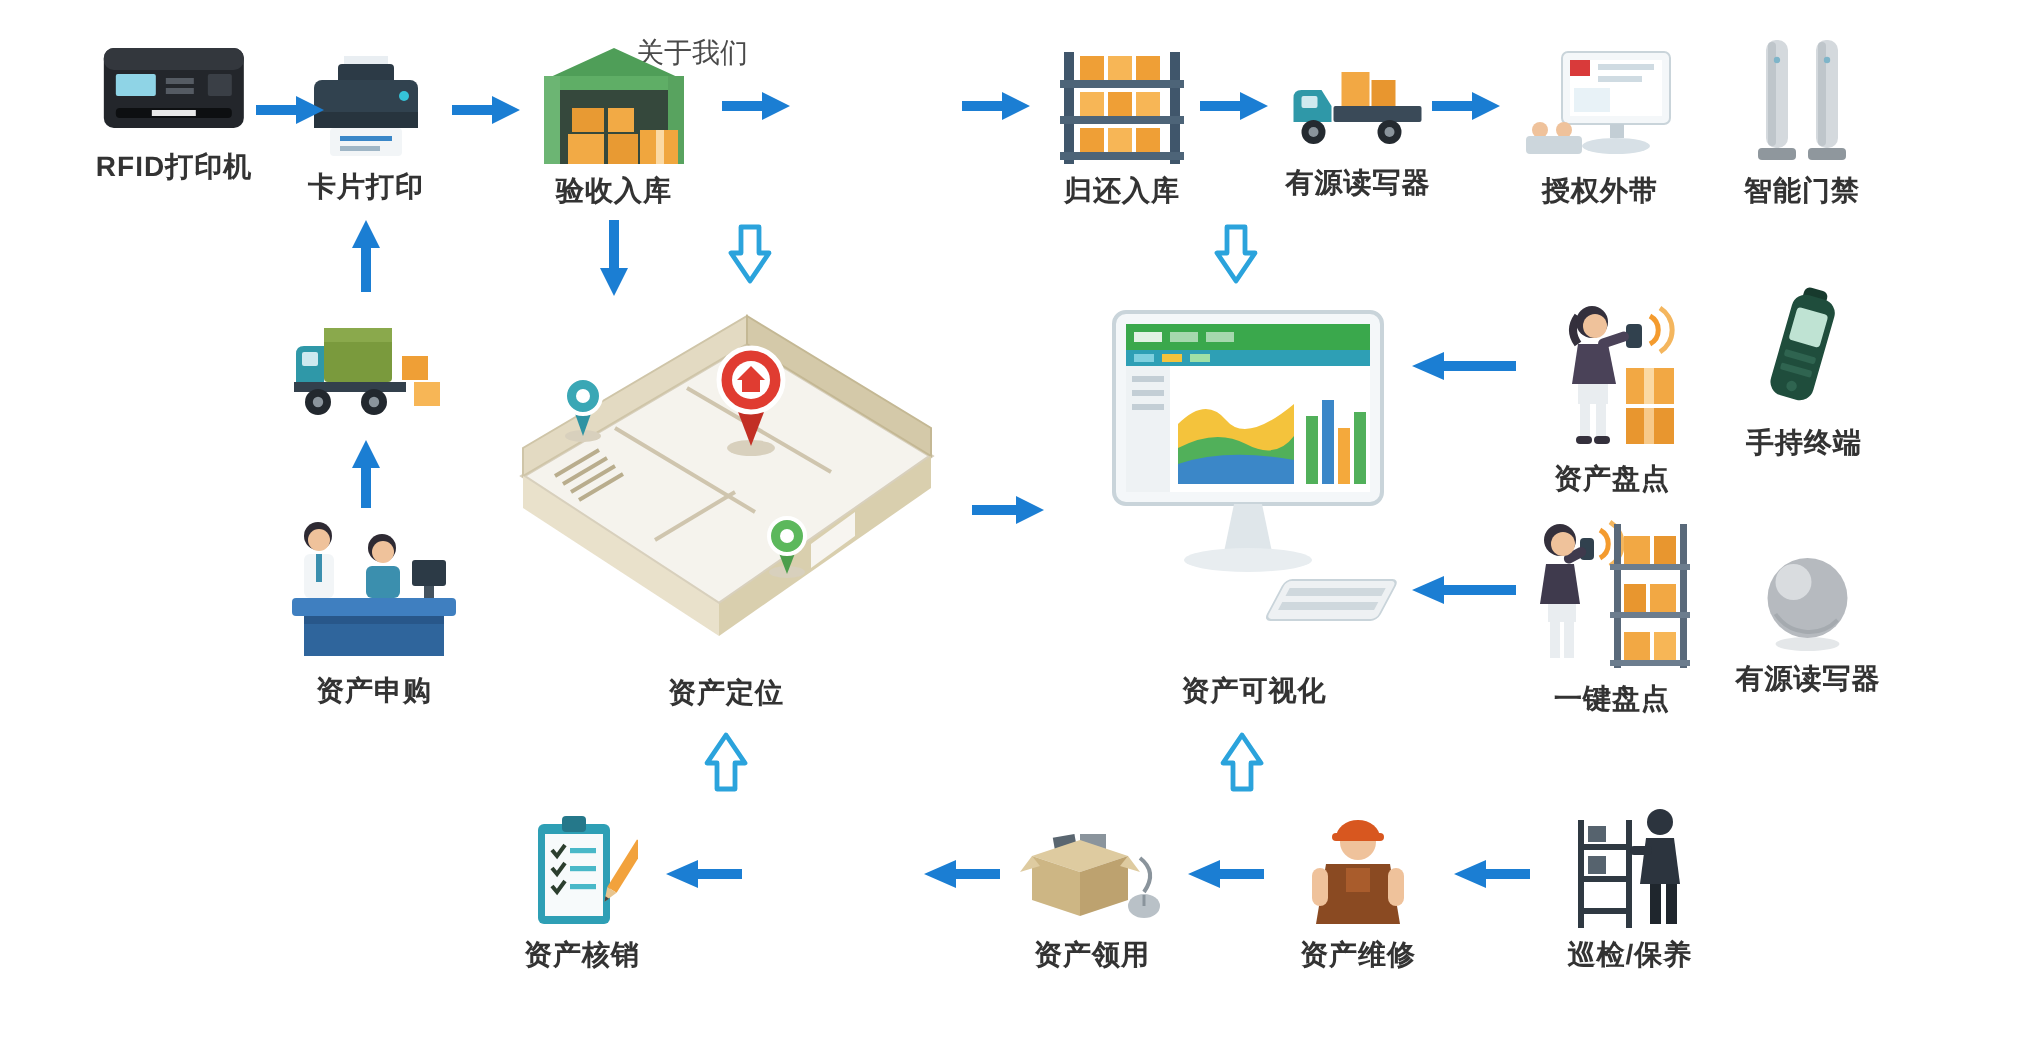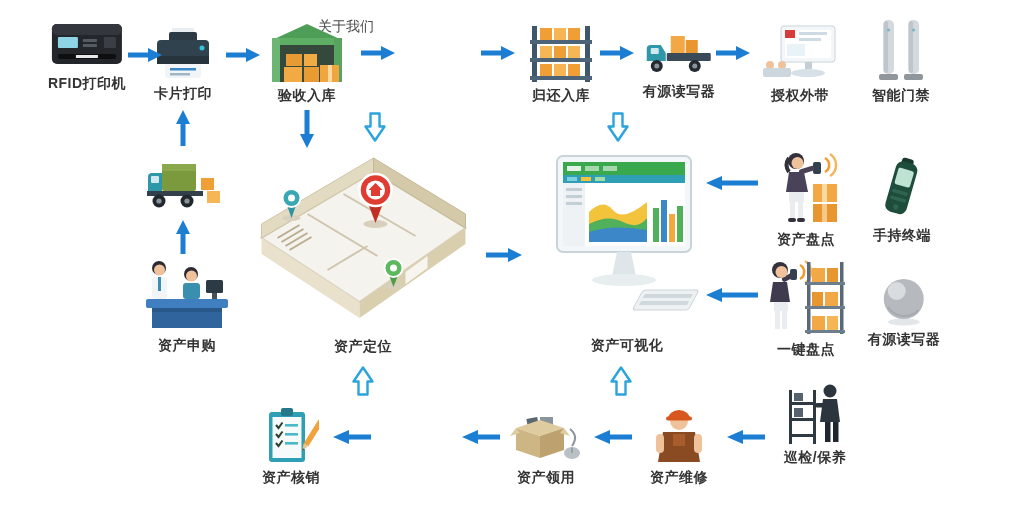--- a/index.html
+++ b/index.html
@@ -275,21 +275,21 @@
         <rect x="28" y="70" width="8" height="4" rx="2" fill="#34303c"></rect>
         <rect x="44" y="36" width="24" height="18" fill="#f2a844"></rect>
         <rect x="53" y="36" width="5" height="18" fill="#fbd9a3"></rect>
         <rect x="44" y="56" width="24" height="18" fill="#e8962f"></rect>
         <rect x="53" y="56" width="5" height="18" fill="#f7c989"></rect>
       </svg>
     </span>
     <span class="label">资产盘点</span>
   </div>
 
-  <div class="node" style="left:902px; top:156px;">
+  <div class="node" style="left:902px; top:142px;">
     <span class="icon">
       <svg width="52" height="66" viewBox="0 0 52 66">
         <g transform="rotate(16 26 33)">
           <rect x="18" y="2" width="12" height="8" rx="3" fill="#173a2d"></rect>
           <rect x="14" y="6" width="22" height="52" rx="7" fill="#1f4d3c"></rect>
           <rect x="17" y="13" width="16" height="17" rx="2" fill="#bfe3d3"></rect>
           <rect x="17" y="35" width="16" height="3.5" rx="1" fill="#2f6450"></rect>
           <rect x="17" y="42" width="16" height="3.5" rx="1" fill="#2f6450"></rect>
           <circle cx="25" cy="52" r="2.6" fill="#2f6450"></circle>
         </g>
@@ -388,21 +388,21 @@
         <rect x="15" y="12.5" width="26" height="4" rx="2" fill="#d8571f"></rect>
         <path d="M12,28 h32 l5,30 h-42 z" fill="#8a4a22"></path>
         <rect x="22" y="30" width="12" height="12" fill="#a95c2c"></rect>
         <rect x="5" y="30" width="8" height="19" rx="4" fill="#efc29b"></rect>
         <rect x="43" y="30" width="8" height="19" rx="4" fill="#efc29b"></rect>
       </svg>
     </span>
     <span class="label">资产维修</span>
   </div>
 
-  <div class="node" style="left:815px; top:380px;">
+  <div class="node" style="left:815px; top:400px;">
     <span class="icon">
       <svg width="64" height="64" viewBox="0 0 64 64">
         <rect x="6" y="10" width="3" height="54" fill="#2f3942"></rect>
         <rect x="30" y="10" width="3" height="54" fill="#2f3942"></rect>
         <rect x="6" y="22" width="27" height="3" fill="#2f3942"></rect>
         <rect x="6" y="38" width="27" height="3" fill="#2f3942"></rect>
         <rect x="6" y="54" width="27" height="3" fill="#2f3942"></rect>
         <rect x="11" y="13" width="9" height="8" fill="#56636e"></rect>
         <rect x="11" y="28" width="9" height="9" fill="#56636e"></rect>
         <circle cx="47" cy="11" r="6.5" fill="#2c343e"></circle>

